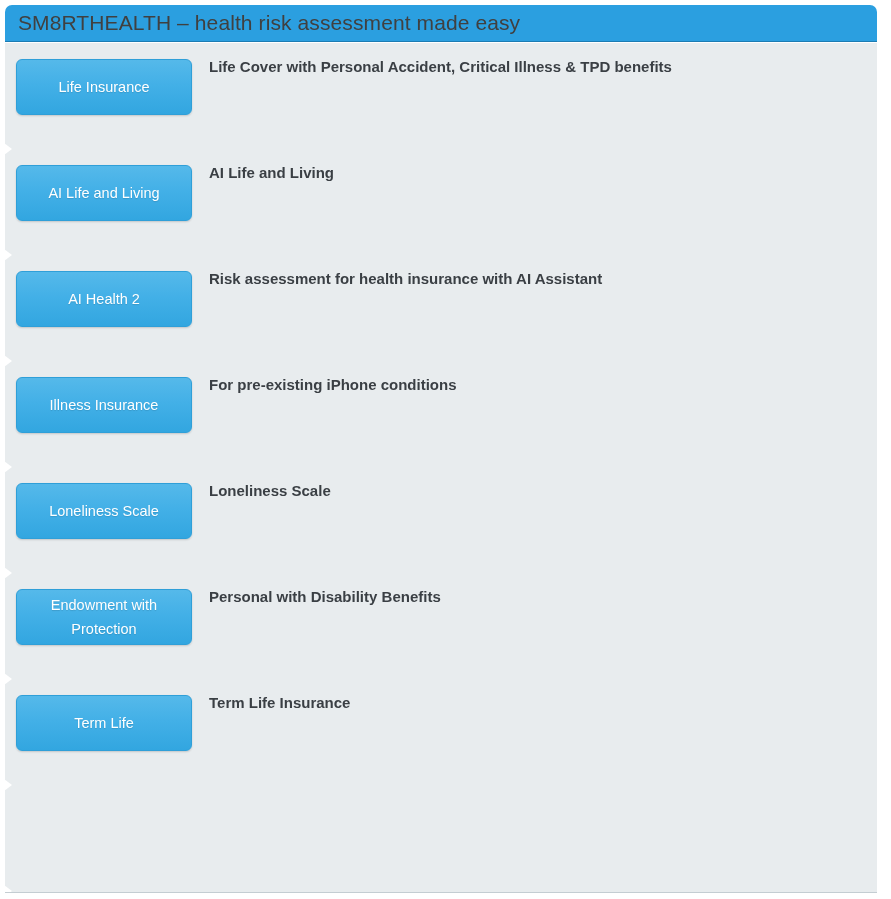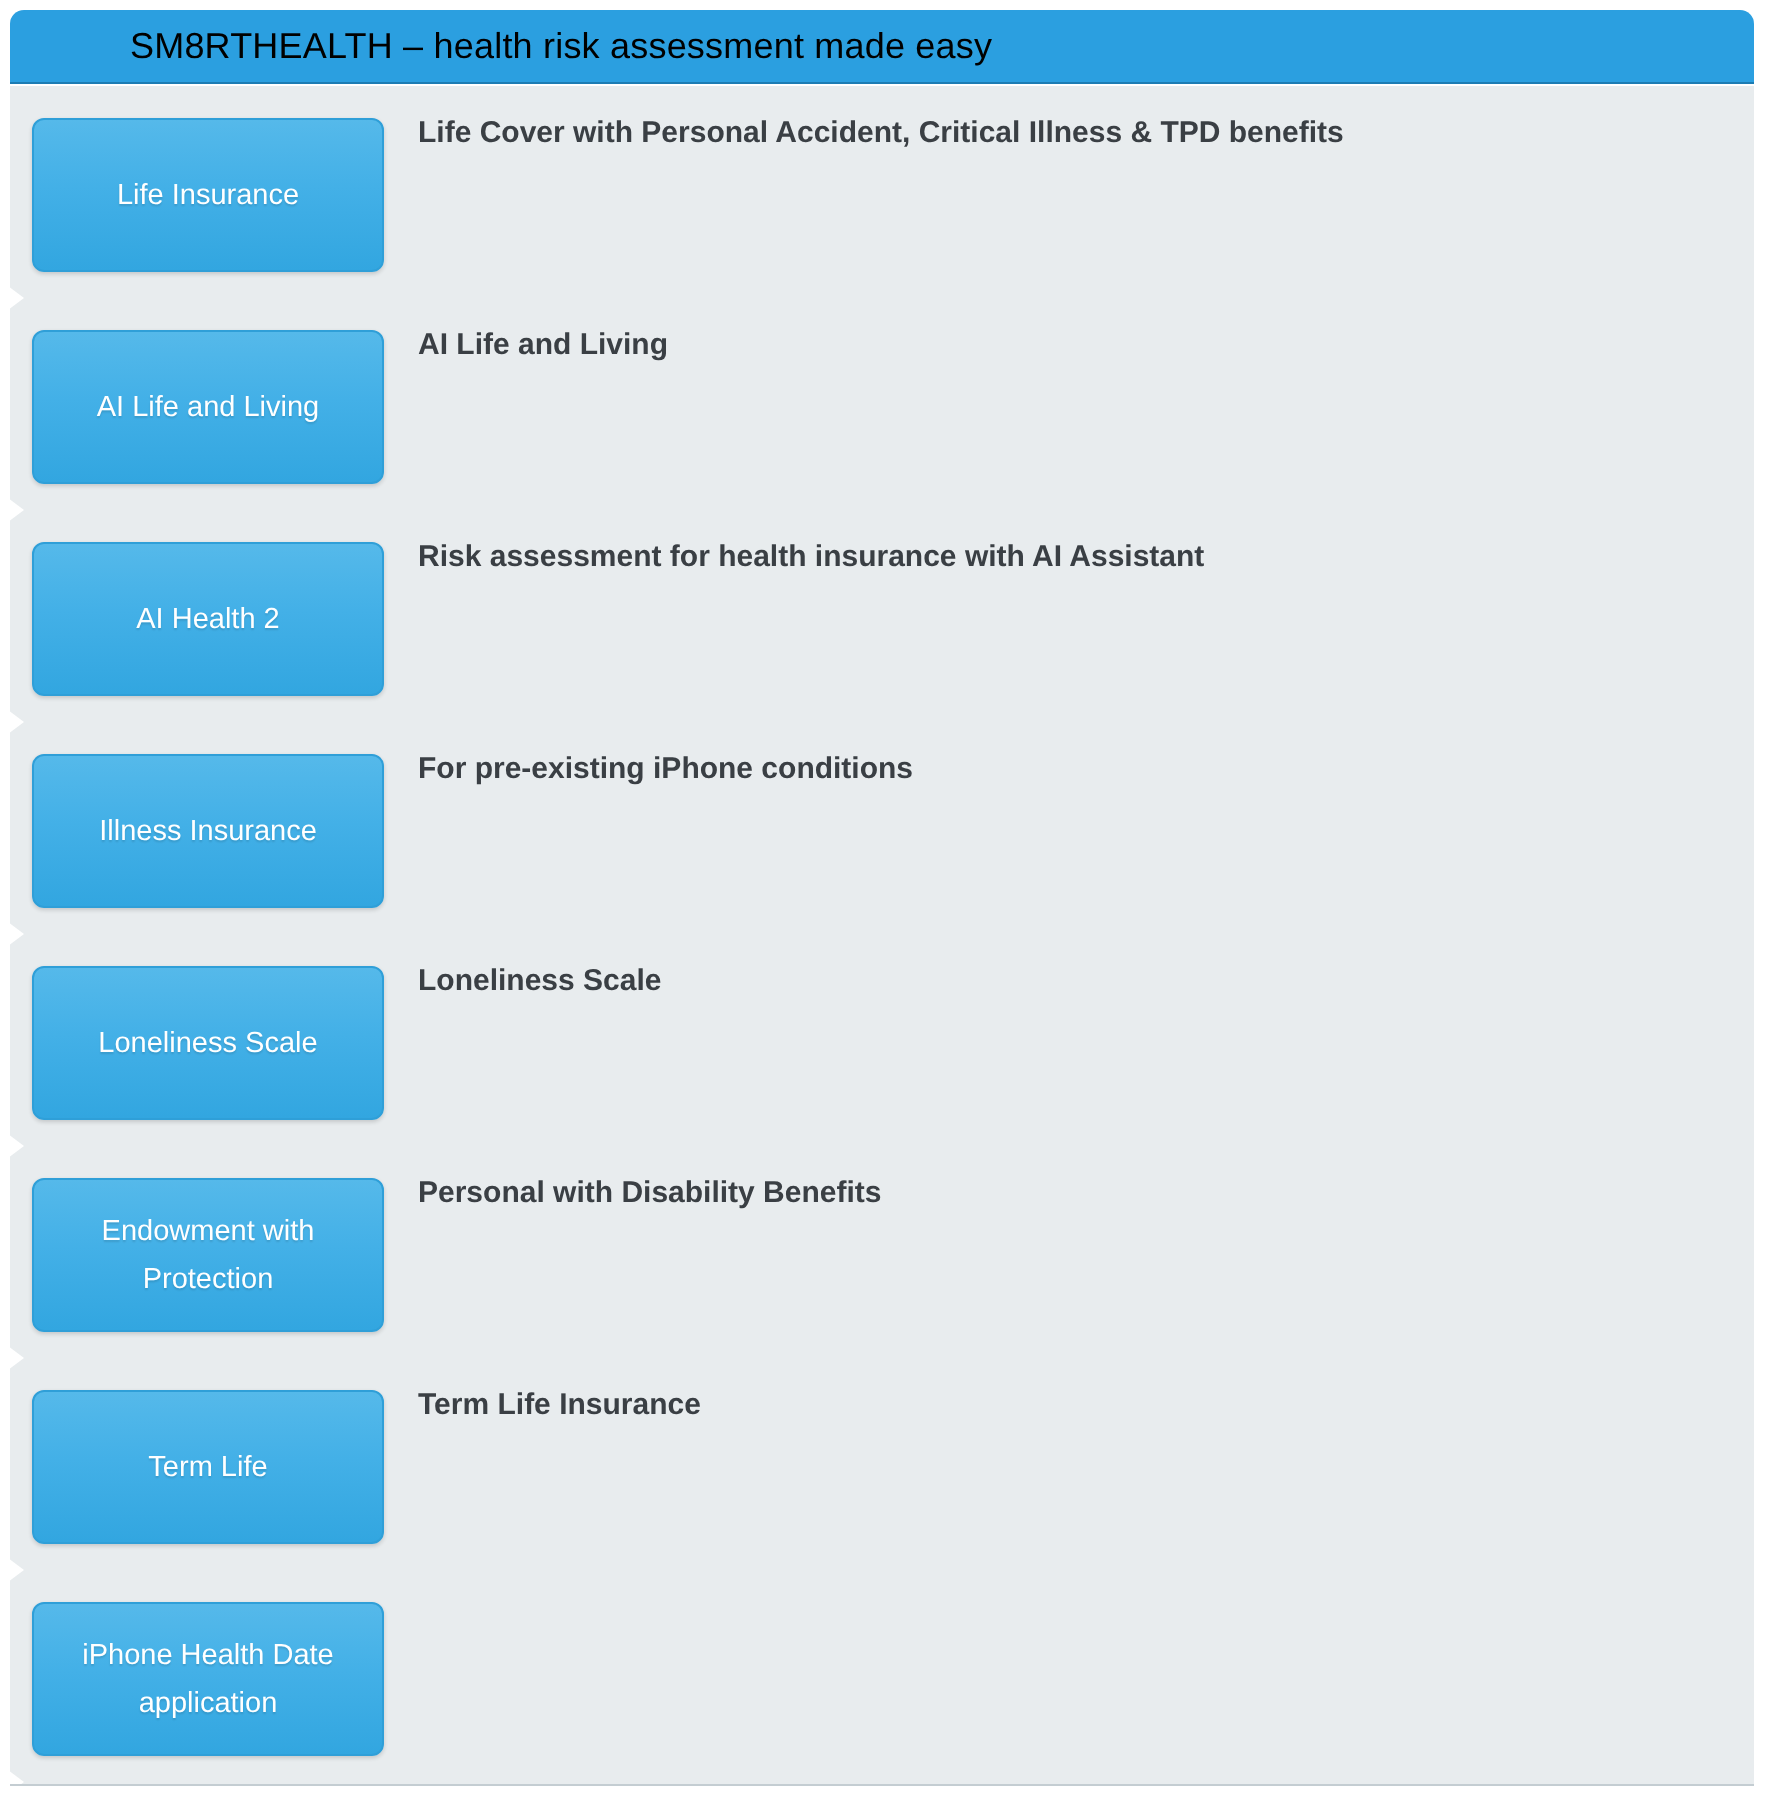--- a/index.html
+++ b/index.html
@@ -29,27 +29,26 @@
     width: 872px;
     height: 37px;
     background: #2b9fe0;
     border-radius: 7px 7px 0 0;
     box-sizing: border-box;
     display: flex;
     align-items: center;
     border-bottom: 1px solid #1c7cb3;
   }
   .header-title {
-    color: #000000;
-    font-size: 18px;
+    color: #404040;
+    font-size: 21px;
     font-weight: 400;
     letter-spacing: 0.1px;
     padding-left: 13px;
     white-space: nowrap;
-    margin-left: 47px;
   }
 
   
   .content-panel {
     position: absolute;
     left: 5px;
     top: 43px;
     width: 872px;
     height: 850px;
     background: #e8ecee;
@@ -88,21 +87,21 @@
     border-bottom: 6px solid transparent;
     border-left: 8px solid #ffffff;
     margin-left: -1px;
   }
 
   .action-button {
     position: absolute;
     left: 11px;
     top: 16px;
     width: 176px;
-    height: 77px;
+    height: 56px;
     border-radius: 6px;
     background: linear-gradient(to bottom, #55b9ea 0%, #43b0e7 45%, #32a6e0 100%);
     border: 1px solid #2f9fd8;
     box-shadow: 0 1px 2px rgba(0,0,0,0.16);
     box-sizing: border-box;
     display: flex;
     align-items: center;
     justify-content: center;
     cursor: pointer;
     padding: 0 8px;
@@ -200,21 +199,17 @@
           </span>
           <div class="action-button">
             <span class="action-button-label">Term Life</span>
           </div>
           <div class="row-description">Term Life Insurance</div>
         </div>
         <div class="row">
           <span class="row-marker">
             <i></i>
           </span>
-          <div class="action-button">
-            <span class="action-button-label">iPhone Health Date
-application</span>
-          </div>
         </div>
       </div>
   </div>
 
 </div>
 
 </body></html>

